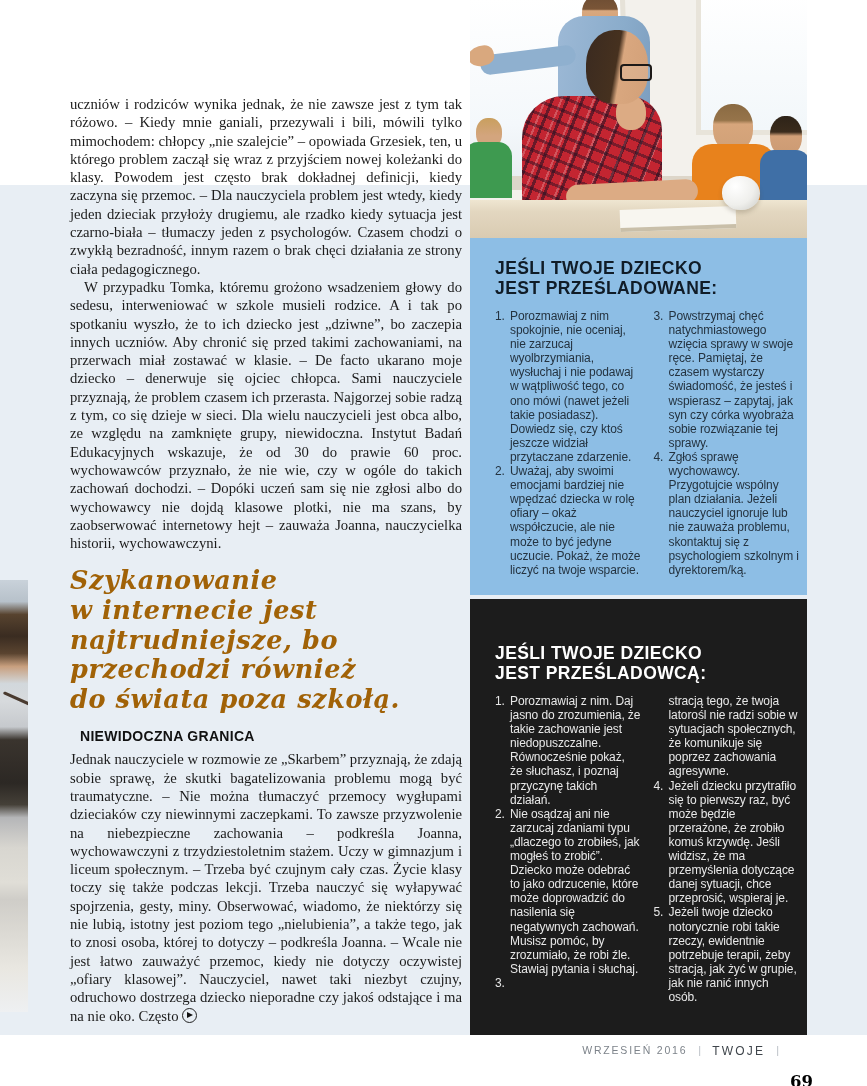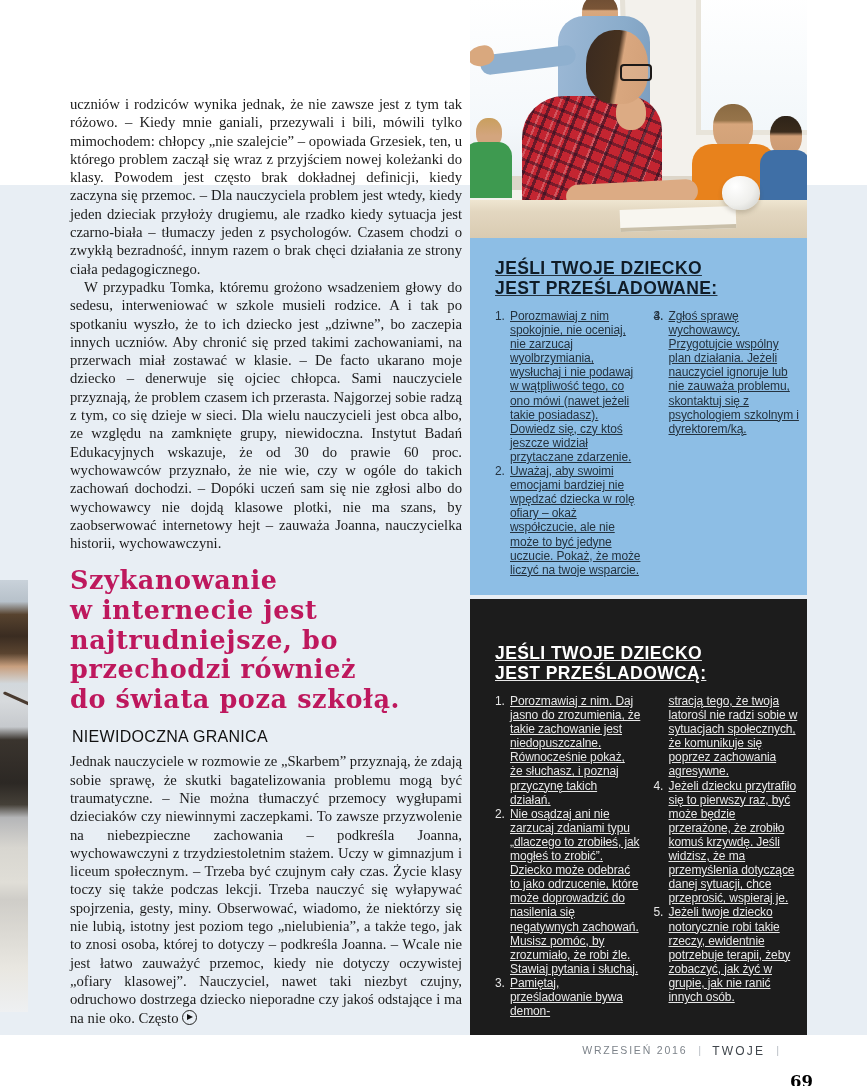--- a/index.html
+++ b/index.html
@@ -21,25 +21,25 @@
       #b5b6b8 55%,#d8d6d0 62%,#e0ded7 70%,
       #cfcdc8 74%,#dcdad4 82%,#e9e7e1 90%,#eef0f2 100%);}
   .left-strip .pen{position:absolute;left:2px;top:118px;width:34px;height:3px;background:#4a3b30;
       transform:rotate(24deg);border-radius:2px;}
 
   
   .article{position:absolute;left:70px;top:95px;width:392px;color:#1b1b1b;}
   .body-par{font-family:"Liberation Serif",serif;font-size:14.7px;line-height:18.3px;
       text-align:justify;margin:0;}
   .body-par.indent{text-indent:14px;}
-  .pull-quote{font-family:"DejaVu Serif",serif;font-weight:bold;
-      font-size:25.5px;line-height:29.6px;letter-spacing:.6px;color:#be185d;
+  .pull-quote{font-family:"DejaVu Serif",serif;font-weight:bold;font-style:italic;
+      font-size:25.5px;line-height:29.6px;letter-spacing:.6px;color:#a16207;
       white-space:pre-line;margin:14px 0 14px 0;}
-  .section-heading{font-family:"Liberation Sans",sans-serif;font-weight:normal;
-      font-size:16px;letter-spacing:.3px;color:#111;margin:6px 0 6px 2px;}
+  .section-heading{font-family:"Liberation Sans",sans-serif;font-weight:bold;
+      font-size:14px;letter-spacing:.3px;color:#111;margin:6px 0 6px 10px;}
   .play-icon{display:inline-block;width:13px;height:13px;border:1.4px solid #222;
       border-radius:50%;position:relative;vertical-align:-2px;margin-left:3px;}
   .play-icon::after{content:"";position:absolute;left:4.5px;top:3px;width:0;height:0;
       border-left:6px solid #111;border-top:3.5px solid transparent;border-bottom:3.5px solid transparent;}
 
   
   .right-col{position:absolute;left:470px;top:0;width:337px;}
 
   
   .photo{position:relative;width:337px;height:238px;overflow:hidden;background:#f3f1ec;}
@@ -91,21 +91,21 @@
       background:#3f6fa6;border-radius:14px 14px 0 0;}
   .photo .desk{position:absolute;left:0;top:200px;width:337px;height:38px;
       background:linear-gradient(180deg,#efe6d1 0%,#e3d7c0 30%,#d9cbb2 100%);}
   .photo .notebook{position:absolute;left:150px;top:208px;width:116px;height:18px;
       background:#f8f6f0;border-bottom:4px solid #c9bfa9;transform:rotate(-2deg);}
   .photo .paper-ball{position:absolute;left:252px;top:176px;width:38px;height:34px;
       background:radial-gradient(circle at 35% 30%,#ffffff 0%,#efefec 55%,#c9c9c4 100%);
       border-radius:48% 52% 50% 50%;box-shadow:0 3px 4px rgba(90,80,60,.25);}
 
   
-  .infobox{box-sizing:border-box;width:337px;overflow:hidden;text-decoration:underline;}
+  .infobox{box-sizing:border-box;width:337px;overflow:hidden;}
   .infobox.blue{height:357px;background:#8dbee5;color:#243340;padding:20px 8px 0 25px;}
   .infobox.black{height:436px;background:#1c1c1c;color:#e8e8e8;padding:44px 8px 0 25px;margin-top:4px;}
   .box-heading{font-weight:bold;font-size:17.5px;line-height:20px;letter-spacing:.4px;
       white-space:pre-line;margin:0 0 11px 0;}
   .infobox.blue .box-heading{color:#101c27;}
   .infobox.black .box-heading{color:#ffffff;}
   .cols{display:flex;gap:13px;}
   .col{width:146px;font-size:12px;line-height:14.1px;letter-spacing:-.1px;}
   .item{position:relative;padding-left:15px;}
   .item .num{position:absolute;left:0;top:0;}
@@ -177,21 +177,21 @@
               <span class="num">1.</span><span>Porozmawiaj z nim spokojnie, nie oceniaj, nie zarzucaj wyolbrzymiania, wysłuchaj i nie podawaj w wątpliwość tego, co ono mówi (nawet jeżeli takie posiadasz). Dowiedz się, czy ktoś jeszcze widział przytaczane zdarzenie.</span>
             </div>
 
             <div class="item">
               <span class="num">2.</span><span>Uważaj, aby swoimi emocjami bardziej nie wpędzać dziecka w rolę ofiary – okaż współczucie, ale nie może to być jedyne uczucie. Pokaż, że może liczyć na twoje wsparcie.</span>
             </div>
           </div>
         <div class="col">
 
             <div class="item">
-              <span class="num">3.</span>
+              <span class="num">3.</span><span>Powstrzymaj chęć natychmiastowego wzięcia sprawy w swoje ręce. Pamiętaj, że czasem wystarczy świadomość, że jesteś i wspierasz – zapytaj, jak syn czy córka wyobraża sobie rozwiązanie tej sprawy.</span>
             </div>
 
             <div class="item">
               <span class="num">4.</span><span>Zgłoś sprawę wychowawcy. Przygotujcie wspólny plan działania. Jeżeli nauczyciel ignoruje lub nie zauważa problemu, skontaktuj się z psychologiem szkolnym i dyrektorem/ką.</span>
             </div>
           </div>
       </div>
     </div>
 
     <div class="infobox black">
@@ -202,35 +202,35 @@
 
             <div class="item">
               <span class="num">1.</span><span>Porozmawiaj z nim. Daj jasno do zrozumienia, że takie zachowanie jest niedopuszczalne. Równocześnie pokaż, że słuchasz, i poznaj przyczynę takich działań.</span>
             </div>
 
             <div class="item">
               <span class="num">2.</span><span>Nie osądzaj ani nie zarzucaj zdaniami typu „dlaczego to zrobiłeś, jak mogłeś to zrobić”. Dziecko może odebrać to jako odrzucenie, które może doprowadzić do nasilenia się negatywnych zachowań. Musisz pomóc, by zrozumiało, że robi źle. Stawiaj pytania i słuchaj.</span>
             </div>
 
             <div class="item">
-              <span class="num">3.</span><span>Pamiętaj, prześladowanie bywa demon-</span>
+              <span class="num">3.</span>
             </div>
           </div>
         <div class="col">
 
             <div class="item">
               <span class="num"></span><span>stracją tego, że twoja latorośl nie radzi sobie w sytuacjach społecznych, że komunikuje się poprzez zachowania agresywne.</span>
             </div>
 
             <div class="item">
               <span class="num">4.</span><span>Jeżeli dziecku przytrafiło się to pierwszy raz, być może będzie przerażone, że zrobiło komuś krzywdę. Jeśli widzisz, że ma przemyślenia dotyczące danej sytuacji, chce przeprosić, wspieraj je.</span>
             </div>
 
             <div class="item">
-              <span class="num">5.</span><span>Jeżeli twoje dziecko notorycznie robi takie rzeczy, ewidentnie potrzebuje terapii, żeby zobaczyć, jak żyć w grupie, jak nie ranić innych osób.</span>
+              <span class="num">5.</span><span>Jeżeli twoje dziecko notorycznie robi takie rzeczy, ewidentnie potrzebuje terapii, żeby stracją, jak żyć w grupie, jak nie ranić innych osób.</span>
             </div>
           </div>
       </div>
     </div>
 
   </div>
 
   <div class="footer">
     <span class="issue">WRZESIEŃ 2016</span>
     <span class="sep">|</span>

